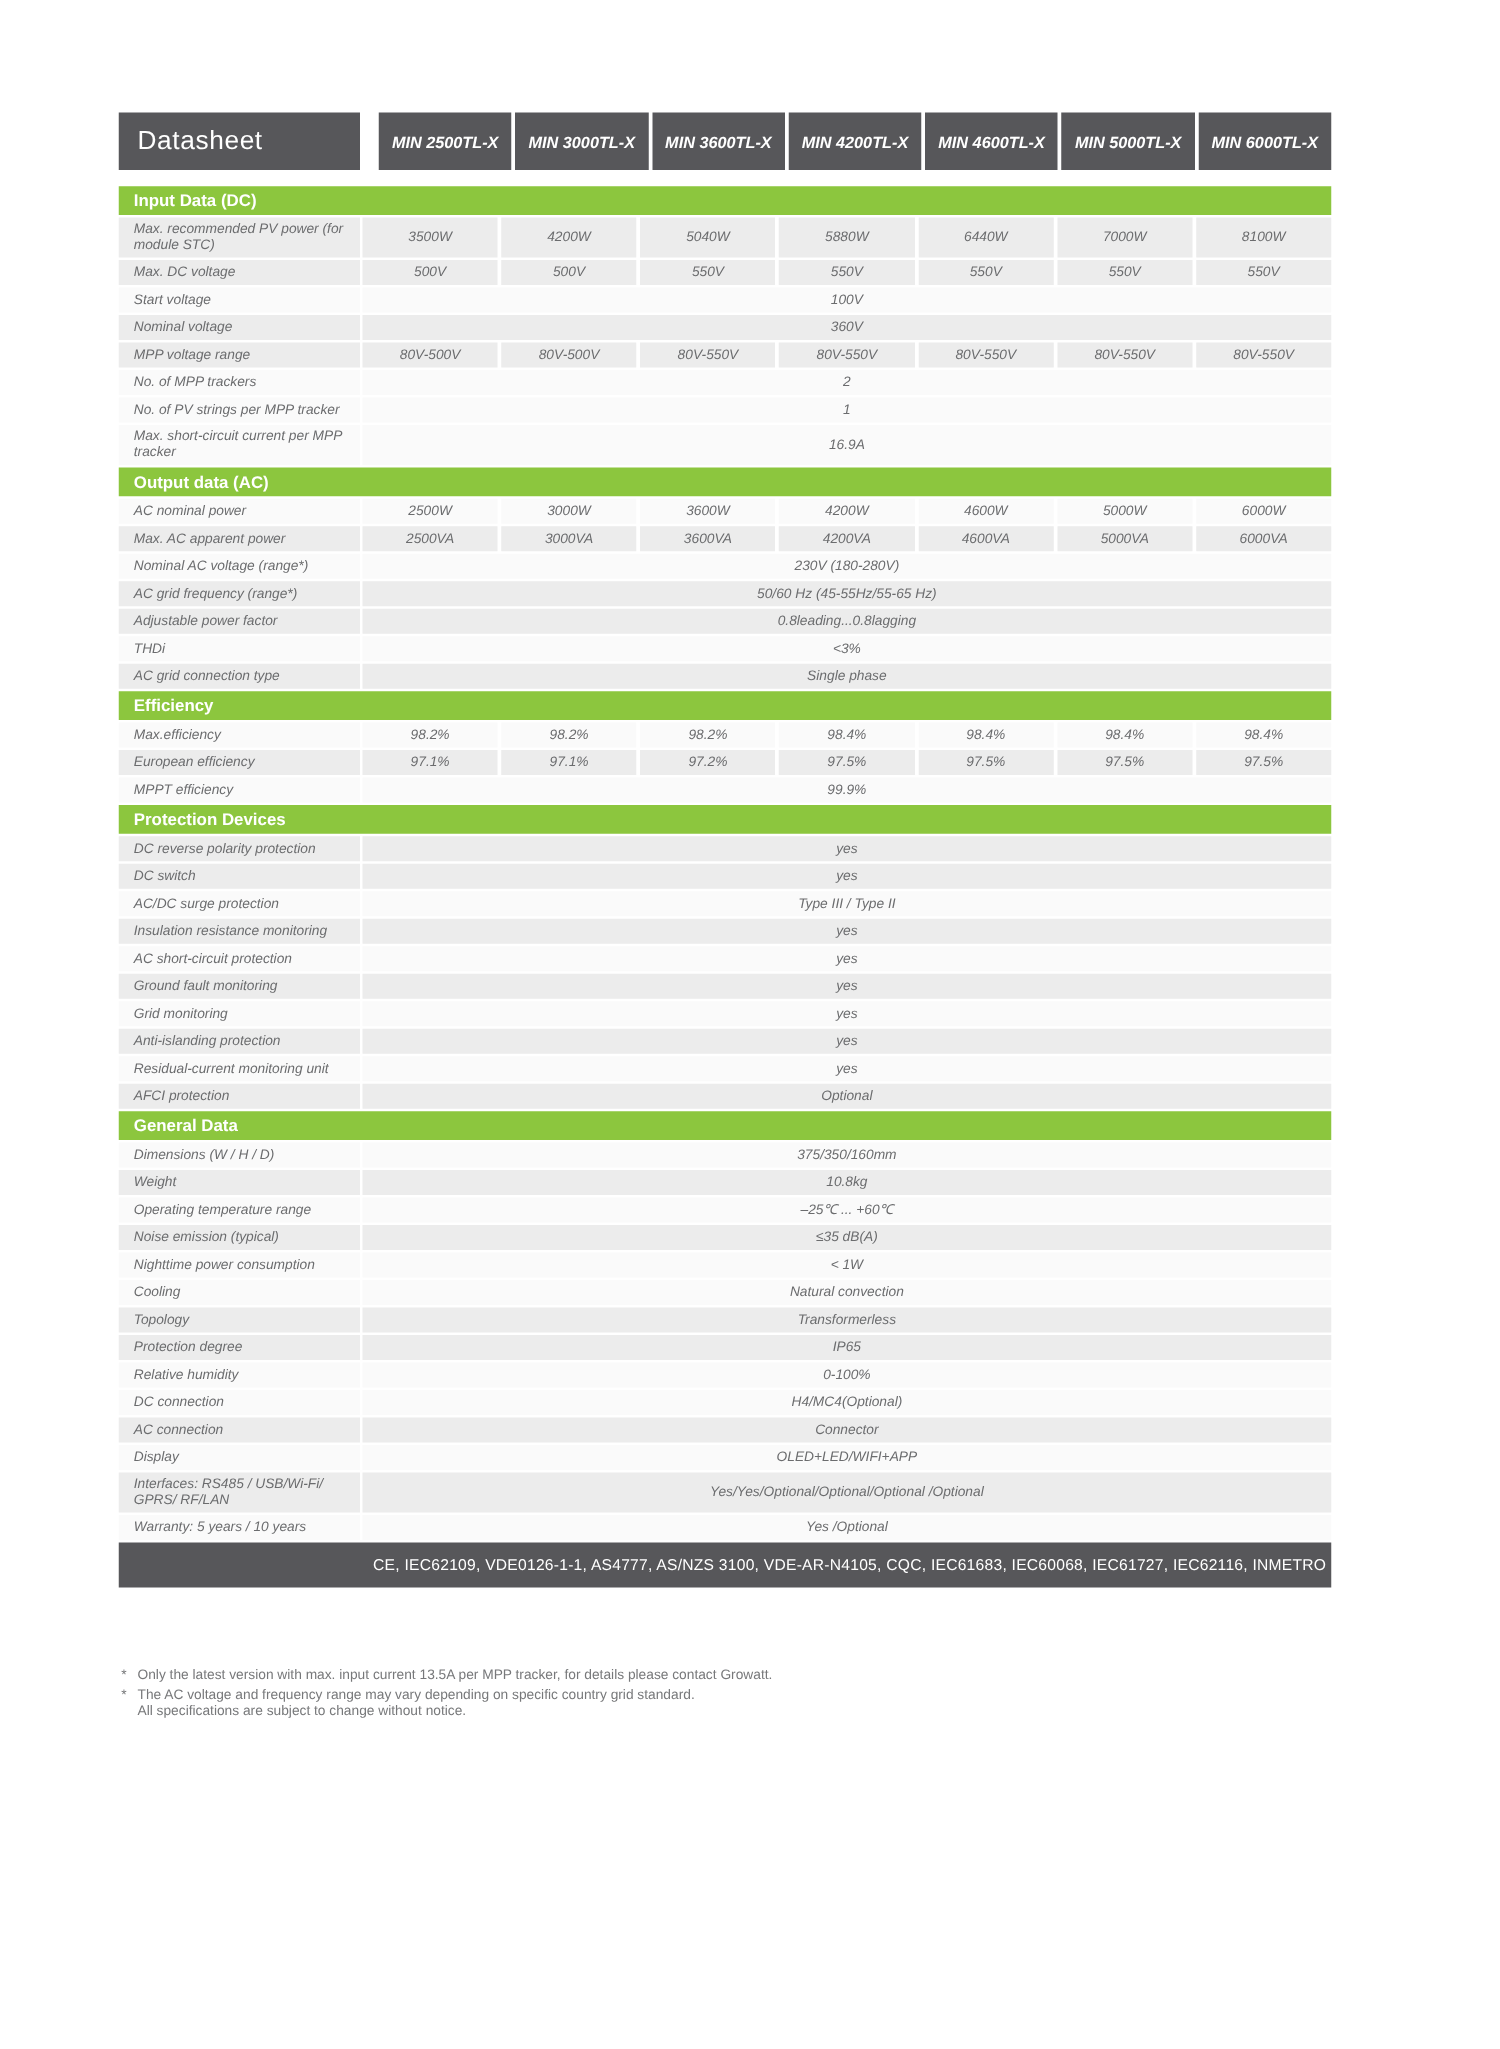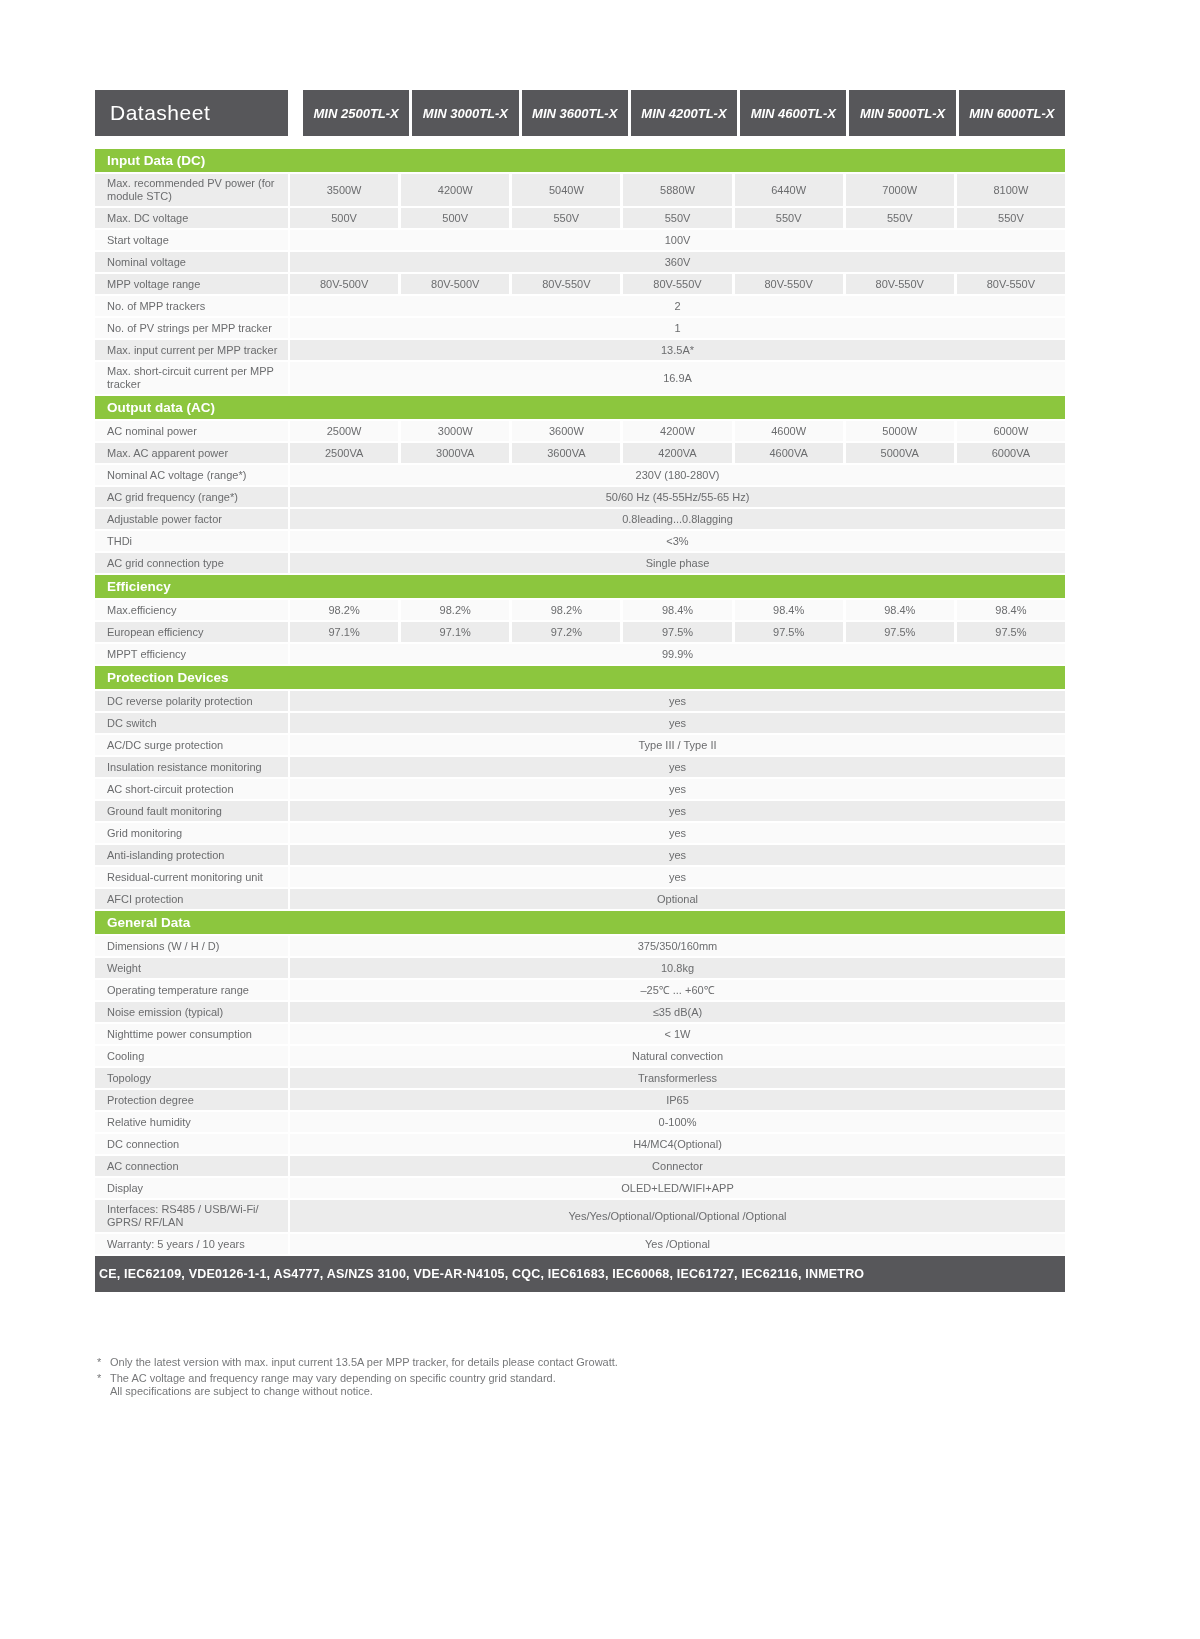--- a/index.html
+++ b/index.html
@@ -24,40 +24,40 @@
     font-size:13px; font-weight:700; white-space:nowrap;
   }
 
   
   .section-bar {
     background:#8CC63E; color:#ffffff; font-size:13.5px; font-weight:700;
     padding:4px 0 4px 12px; margin-bottom:2px;
   }
 
   
-  .spec-row { display:flex; margin-bottom:2px; }
+  .spec-row { display:flex; margin-bottom:2px;font-style:italic; }
   .spec-label {
     width:193px; flex:0 0 193px; box-sizing:border-box;
     padding:3px 6px 3px 12px; margin-right:2px;
     font-size:11px; color:#6B6C6E; line-height:13px;
     display:flex; align-items:center; min-height:20px;
     background:#FAFAFA;
   }
   .spec-cells { flex:1; display:flex; gap:3px; }
   .spec-cell {
     flex:1; display:flex; align-items:center; justify-content:center;
     font-size:11px; color:#6B6C6E; background:#FAFAFA; min-height:20px;
     text-align:center; line-height:13px;
   }
   .spec-row.shaded .spec-label, .spec-row.shaded .spec-cell { background:#ECECEC; }
 
   
   .cert-bar {
-    margin-top:2px; background:#57575A; color:#ffffff; text-align:left;
-    font-size:12.5px; padding:11px 4px; letter-spacing:0.2px;font-weight:bold;
+    margin-top:2px; background:#57575A; color:#ffffff; text-align:right;
+    font-size:12.5px; padding:11px 4px; letter-spacing:0.2px;
   }
 
   
   .footnotes { margin-top:64px; padding-left:2px; }
   .footnote { display:flex; margin-bottom:3px; color:#77787A; }
   .fn-marker { width:13px; flex:0 0 13px; font-size:11px; line-height:13px; }
   .fn-lines { font-size:11px; line-height:13px; }
 </style>
 </head>
 <body>
@@ -132,26 +132,20 @@
         <div class="spec-cells">
           <div class="spec-cell">2</div>
         </div>
       </div>
       <div class="spec-row">
         <div class="spec-label">No. of PV strings per MPP tracker</div>
         <div class="spec-cells">
           <div class="spec-cell">1</div>
         </div>
       </div>
-      <div class="spec-row shaded">
-        <div class="spec-label">Max. input current per MPP tracker</div>
-        <div class="spec-cells">
-          <div class="spec-cell">13.5A*</div>
-        </div>
-      </div>
       <div class="spec-row">
         <div class="spec-label">Max. short-circuit current per MPP tracker</div>
         <div class="spec-cells">
           <div class="spec-cell">16.9A</div>
         </div>
       </div>
       <div class="section-bar">Output data (AC)</div>
       <div class="spec-row">
         <div class="spec-label">AC nominal power</div>
         <div class="spec-cells">

